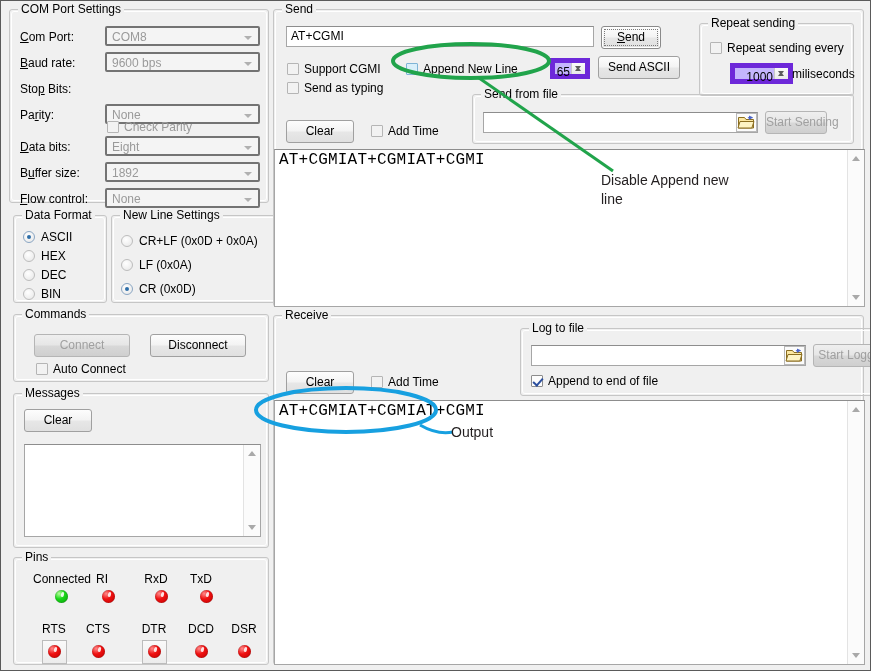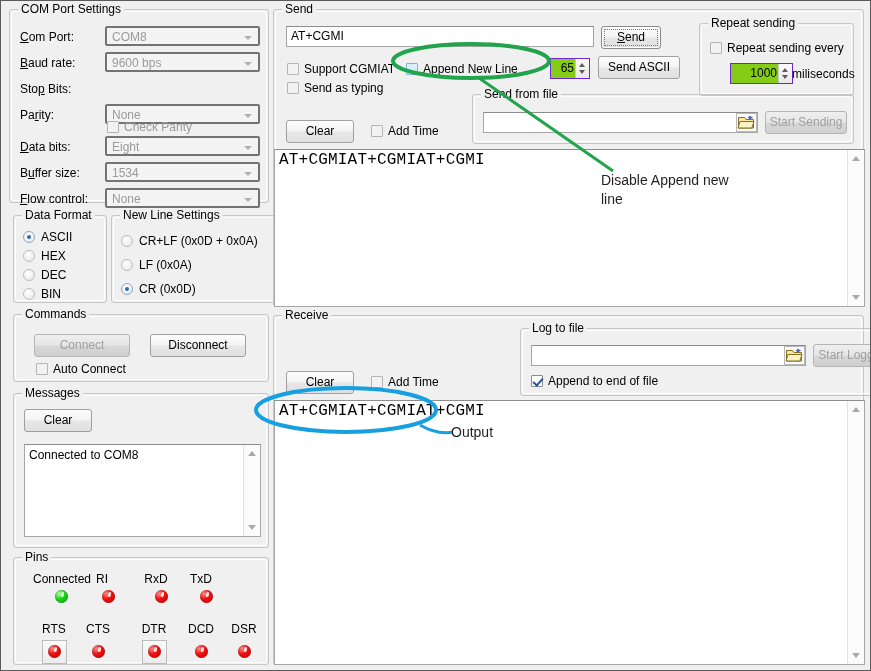--- a/index.html
+++ b/index.html
@@ -196,22 +196,22 @@
     width: 4px; height: 4px;
     border-radius: 50%;
     background: #2e6ea8;
   }
 
   
   .spin {
     position: absolute;
     box-sizing: border-box;
     height: 21px;
-    border: 1px solid #6d28d9;
-    background: #84cc16;
+    border: 5px solid #6d28d9;
+    background: #c4b5fd;
   }
   .spin .val {
     position: absolute;
     right: 15px;
     top: 1px;
     font-size: 12px;
     line-height: 17px;
     color: #000;
   }
   .spin .btns {
@@ -380,21 +380,21 @@
     </div>
 
     <span class="lbl" style="left:10px; top:130px;"><u>D</u>ata bits:</span>
     <div class="combo" style="left:95px; top:126px; width:155px;">
       <span>Eight</span>
       <span class="arrow"></span>
     </div>
 
     <span class="lbl" style="left:10px; top:156px;">B<u>u</u>ffer size:</span>
     <div class="combo" style="left:95px; top:152px; width:155px;">
-      <span>1534</span>
+      <span>1892</span>
       <span class="arrow"></span>
     </div>
 
     <span class="lbl" style="left:10px; top:182px;"><u>F</u>low control:</span>
     <div class="combo" style="left:95px; top:178px; width:155px;">
       <span>None</span>
       <span class="arrow"></span>
     </div>
   </div>
 
@@ -451,21 +451,20 @@
     </div>
   </div>
 
   <div class="gb" style="left:12px; top:392px; width:256px; height:155px;">
     <div class="gb-inner"></div>
     <span class="gb-title">Messages</span>
     <div class="btn" style="left:10px; top:15px; width:68px;">
       <span>Clear</span>
     </div>
     <div class="area" style="left:10px; top:50px; width:237px; height:93px;">
-      <div class="content">Connected to COM8</div>
       <div class="scrollbar">
         <div class="sb-up"></div>
         <div class="sb-dn"></div>
       </div>
     </div>
   </div>
 
   <div class="gb" style="left:12px; top:556px; width:256px; height:108px;">
     <div class="gb-inner"></div>
     <span class="gb-title">Pins</span>
@@ -526,21 +525,21 @@
       <span>AT+CGMI</span>
     </div>
 
     <div class="btn focus" style="left:327px; top:16px; width:60px;">
       <span class="inner-dot"></span>
       <span><u>S</u>end</span>
     </div>
 
     <div class="cb" style="left:13px; top:52px;">
       <span class="box"></span>
-      <span>Support CGMIAT</span>
+      <span>Support CGMI</span>
     </div>
     <div class="cb hover" style="left:132px; top:52px;">
       <span class="box"></span>
       <span>Append New Line</span>
     </div>
     <div class="cb" style="left:13px; top:71px;">
       <span class="box"></span>
       <span>Send as typing</span>
     </div>
 
@@ -574,21 +573,21 @@
         <span></span>
       </div>
       <div class="folderbtn" style="left:263px; top:18px;">
         <svg width="19" height="17" viewBox="0 0 19 17" aria-hidden="true">
           <path d="M1.5 3.5h6l1.5 2h7.5v8.5h-15z" fill="#fbe7a1" stroke="#8a6d1f" stroke-width="1"></path>
           <path d="M3 7.5h14l-2.2 6.5H1z" fill="#fdf3c4" stroke="#8a6d1f" stroke-width="1"></path>
           <path d="M12 1.5l3.6 2.2-3.6 2.2z" fill="#4a63c8"></path>
           <path d="M11 4.2c1.6-1.4 3.5-1.2 4.6-.3" fill="none" stroke="#4a63c8" stroke-width="1.1"></path>
         </svg>
       </div>
-      <div class="btn disabled" style="left:292px; top:16px; width:82px;">
+      <div class="btn disabled" style="left:292px; top:16px; width:62px;">
         <span>Start Sending</span>
       </div>
     </div>
 
     <div class="btn" style="left:12px; top:110px; width:68px;">
       <span>Clear</span>
     </div>
     <div class="cb" style="left:97px; top:114px;">
       <span class="box"></span>
       <span>Add Time</span>

